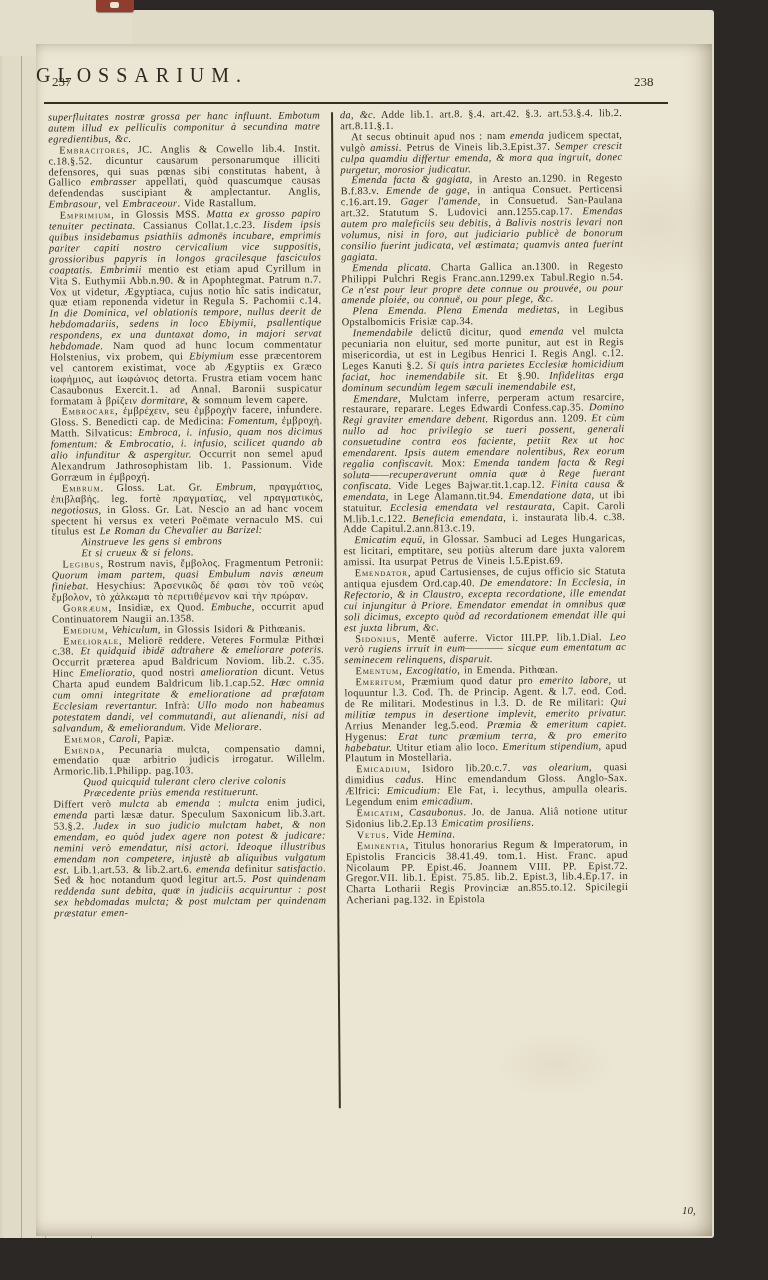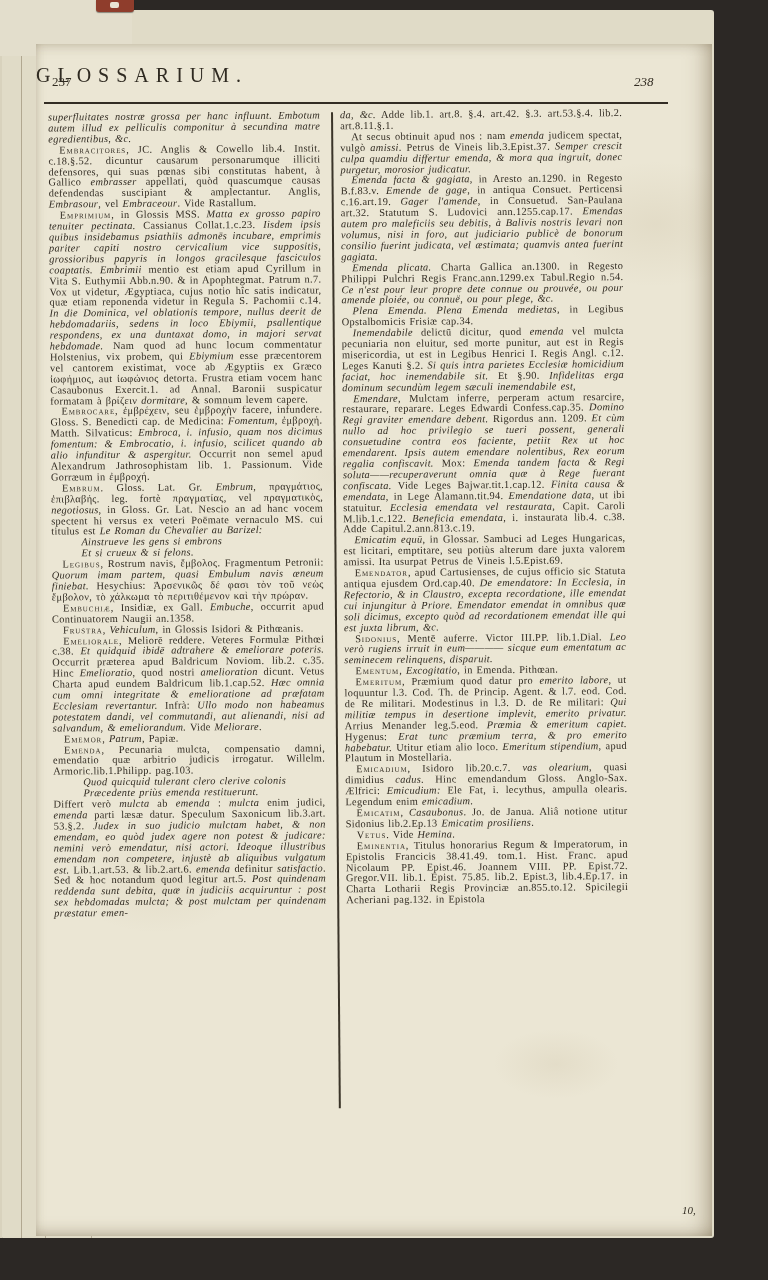--- a/index.html
+++ b/index.html
@@ -22,21 +22,21 @@
     box-shadow:inset -16px 0 22px -12px rgba(110,92,62,.5), inset 5px 0 12px -7px rgba(110,92,62,.35),
       inset 0 -12px 16px -10px rgba(110,92,62,.35), inset 0 8px 14px -10px rgba(110,92,62,.3);}
   .page::before{content:"";position:absolute;left:0;top:0;width:100%;height:100%;pointer-events:none;
     background:
       radial-gradient(140px 90px at 620px 180px, rgba(150,128,84,.10), transparent 70%),
       radial-gradient(120px 70px at 120px 840px, rgba(150,128,84,.08), transparent 70%),
       radial-gradient(90px 50px at 520px 1020px, rgba(150,128,84,.09), transparent 70%),
       radial-gradient(70px 40px at 300px 430px, rgba(150,128,84,.06), transparent 70%);}
   .hdr-num{position:absolute;top:30px;font-size:13px;color:#332d23;}
   .hdr-num.left{left:16px;}
-  .hdr-num.right{left:598px;font-style:italic;}
+  .hdr-num.right{left:598px;}
   .hdr-title{position:absolute;left:0;top:20px;width:630px;text-align:left;font-size:20px;letter-spacing:7px;color:#2f2a21;}
   .rule{position:absolute;left:8px;top:58px;width:624px;height:2px;background:#332d24;}
   .text-block{position:absolute;left:0;top:66px;width:676px;height:1126px;transform:rotate(-0.45deg);transform-origin:338px 0;}
   .divider{position:absolute;left:295px;top:2px;width:2px;height:996px;background:#3a3428;}
   .col{position:absolute;top:0;color:#322c23;font-size:10.4px;line-height:10.9px;letter-spacing:.3px;word-spacing:1px;text-align:justify;}
   .col-left{left:12px;width:272px;}
   .col-right{left:304px;width:282px;}
   .para{margin:0;}
   .para.entry{text-indent:11px;}
   .para.cont{text-indent:0;}
@@ -63,24 +63,24 @@
     <div class="text-block">
       <div class="col col-left" id="col-left">
           <div class="para cont"><span class="it">superfluitates nostræ grossa per hanc influunt. Embotum autem illud ex pelliculis componitur à secundina matre egredientibus, &amp;c.</span></div>
           <div class="para entry"><span class="sc">Embracitores</span><span class="rm">, JC. Anglis &amp; Cowello lib.4. Instit. c.18.§.52. dicuntur causarum personarumque illiciti defensores, qui suas pœnas sibi constitutas habent, à Gallico </span><span class="it">embrasser</span><span class="rm"> appellati, quòd quascumque causas defendendas suscipiant &amp; amplectantur. Anglis, </span><span class="it">Embrasour</span><span class="rm">, vel </span><span class="it">Embraceour</span><span class="rm">. Vide Rastallum.</span></div>
           <div class="para entry"><span class="sc">Emprimium</span><span class="rm">, in Glossis MSS. </span><span class="it">Matta ex grosso papiro tenuiter pectinata.</span><span class="rm"> Cassianus Collat.1.c.23. </span><span class="it">Iisdem ipsis quibus insidebamus psiathiis admonēs incubare, emprimis pariter capiti nostro cervicalium vice suppositis, grossioribus papyris in longos gracilesque fasciculos coaptatis.</span><span class="rm"> </span><span class="it">Embrimii</span><span class="rm"> mentio est etiam apud Cyrillum in Vita S. Euthymii Abb.n.90. &amp; in Apophtegmat. Patrum n.7. Vox ut videtur, Ægyptiaca, cujus notio hîc satis indicatur, quæ etiam reponenda videtur in Regula S. Pachomii c.14. </span><span class="it">In die Dominica, vel oblationis tempore, nullus deerit de hebdomadariis, sedens in loco Ebiymii, psallentique respondens, ex una duntaxat domo, in majori servat hebdomade.</span><span class="rm"> Nam quod ad hunc locum commentatur Holstenius, vix probem, qui </span><span class="it">Ebiymium</span><span class="rm"> esse præcentorem vel cantorem existimat, voce ab Ægyptiis ex Græco ἰωφήμιος, aut ἰωφώνιος detorta. Frustra etiam vocem hanc Casaubonus Exercit.1. ad Annal. Baronii suspicatur formatam à βρίζειν </span><span class="it">dormitare</span><span class="rm">, &amp; somnum levem capere.</span></div>
           <div class="para entry"><span class="sc">Embrocare</span><span class="rm">, ἐμβρέχειν, seu ἐμβροχὴν facere, infundere. Gloss. S. Benedicti cap. de Medicina: </span><span class="it">Fomentum</span><span class="rm">, ἐμβροχή. Matth. Silvaticus: </span><span class="it">Embroca, i. infusio, quam nos dicimus fomentum: &amp; Embrocatio, i. infusio, scilicet quando ab alio infunditur &amp; aspergitur.</span><span class="rm"> Occurrit non semel apud Alexandrum Jathrosophistam lib. 1. Passionum. Vide Gorræum in ἐμβροχή.</span></div>
           <div class="para entry"><span class="sc">Embrum</span><span class="rm">. Gloss. Lat. Gr. </span><span class="it">Embrum</span><span class="rm">, πραγμάτιος, ἐπιβλαβής. leg. fortè πραγματίας, vel πραγματικὸς, </span><span class="it">negotiosus</span><span class="rm">, in Gloss. Gr. Lat. Nescio an ad hanc vocem spectent hi versus ex veteri Poëmate vernaculo MS. cui titulus est </span><span class="it">Le Roman du Chevalier au Barizel:</span></div>
           <div class="para verse"><span class="it">Ainstrueve les gens si embrons</span></div>
           <div class="para verse"><span class="it">Et si crueux &amp; si felons.</span></div>
           <div class="para entry"><span class="sc">Legibus</span><span class="rm">, Rostrum navis, ἔμβολος. Fragmentum Petronii: </span><span class="it">Quorum imam partem, quasi Embulum navis æneum finiebat.</span><span class="rm"> Hesychius: Ἀρσενικῶς δέ φασι τὸν τοῦ νεὼς ἔμβολον, τὸ χάλκωμα τὸ περιτιθέμενον καὶ τὴν πρώραν.</span></div>
-          <div class="para entry"><span class="sc">Embuchiæ</span><span class="rm">, Insidiæ, ex Gall. </span><span class="it">Embuche</span><span class="rm">, occurrit apud Continuatorem Naugii an.1358.</span></div>
-          <div class="para entry"><span class="sc">Frustra</span><span class="rm">, </span><span class="it">Vehiculum</span><span class="rm">, in Glossis Isidori &amp; Pithœanis.</span></div>
+          <div class="para entry"><span class="sc">Gorræum</span><span class="rm">, Insidiæ, ex Quod. </span><span class="it">Embuche</span><span class="rm">, occurrit apud Continuatorem Naugii an.1358.</span></div>
+          <div class="para entry"><span class="sc">Emedium</span><span class="rm">, </span><span class="it">Vehiculum</span><span class="rm">, in Glossis Isidori &amp; Pithœanis.</span></div>
           <div class="para entry"><span class="sc">Emeliorale</span><span class="rm">, Meliorē reddere. Veteres Formulæ Pithœi c.38. </span><span class="it">Et quidquid ibidē adtrahere &amp; emeliorare poteris.</span><span class="rm"> Occurrit præterea apud Baldricum Noviom. lib.2. c.35. Hinc </span><span class="it">Emelioratio</span><span class="rm">, quod nostri </span><span class="it">amelioration</span><span class="rm"> dicunt. Vetus Charta apud eundem Baldricum lib.1.cap.52. </span><span class="it">Hæc omnia cum omni integritate &amp; emelioratione ad præfatam Ecclesiam revertantur.</span><span class="rm"> Infrà: </span><span class="it">Ullo modo non habeamus potestatem dandi, vel commutandi, aut alienandi, nisi ad salvandum, &amp; emeliorandum.</span><span class="rm"> Vide </span><span class="it">Meliorare</span><span class="rm">.</span></div>
-          <div class="para entry"><span class="sc">Ememor</span><span class="rm">, </span><span class="it">Patrum</span><span class="rm">, Papiæ.</span></div>
+          <div class="para entry"><span class="sc">Ememor</span><span class="rm">, </span><span class="it">Caroli</span><span class="rm">, Papiæ.</span></div>
           <div class="para entry"><span class="sc">Emenda</span><span class="rm">, Pecunaria mulcta, compensatio damni, emendatio quæ arbitrio judicis irrogatur. Willelm. Armoric.lib.1.Philipp. pag.103.</span></div>
           <div class="para verse"><span class="it">Quod quicquid tulerant clero clerive colonis</span></div>
           <div class="para verse"><span class="it">Præcedente priùs emenda restituerunt.</span></div>
           <div class="para cont"><span class="rm">Differt verò </span><span class="it">mulcta</span><span class="rm"> ab </span><span class="it">emenda</span><span class="rm"> : </span><span class="it">mulcta</span><span class="rm"> enim judici, </span><span class="it">emenda</span><span class="rm"> parti læsæ datur. Speculum Saxonicum lib.3.art. 53.§.2. </span><span class="it">Judex in suo judicio mulctam habet, &amp; non emendam, eo quòd judex agere non potest &amp; judicare: nemini verò emendatur, nisi actori. Ideoque illustribus emendam non competere, injustè ab aliquibus vulgatum est.</span><span class="rm"> Lib.1.art.53. &amp; lib.2.art.6. </span><span class="it">emenda</span><span class="rm"> definitur </span><span class="it">satisfactio</span><span class="rm">. Sed &amp; hoc notandum quod legitur art.5. </span><span class="it">Post quindenam reddenda sunt debita, quæ in judiciis acquiruntur : post sex hebdomadas mulcta; &amp; post mulctam per quindenam præstatur emen-</span></div>
         </div>
       <div class="divider"></div>
       <div class="col col-right" id="col-right">
           <div class="para cont"><span class="it">da, &amp;c.</span><span class="rm"> Adde lib.1. art.8. §.4. art.42. §.3. art.53.§.4. lib.2. art.8.11.§.1.</span></div>
           <div class="para entry"><span class="rm">At secus obtinuit apud nos : nam </span><span class="it">emenda</span><span class="rm"> judicem spectat, vulgò </span><span class="it">amissi</span><span class="rm">. Petrus de Vineis lib.3.Epist.37. </span><span class="it">Semper crescit culpa quamdiu differtur emenda, &amp; mora qua ingruit, donec purgetur, morosior judicatur.</span></div>
           <div class="para entry"><span class="it">Emenda facta &amp; gagiata</span><span class="rm">, in Aresto an.1290. in Regesto B.f.83.v. </span><span class="it">Emende de gage</span><span class="rm">, in antiqua Consuet. Perticensi c.16.art.19. </span><span class="it">Gager l'amende</span><span class="rm">, in Consuetud. San-Paulana art.32. Statutum S. Ludovici ann.1255.cap.17. </span><span class="it">Emendas autem pro maleficiis seu debitis, à Balivis nostris levari non volumus, nisi in foro, aut judiciario publicè de bonorum consilio fuerint judicata, vel æstimata; quamvis antea fuerint gagiata.</span></div>

